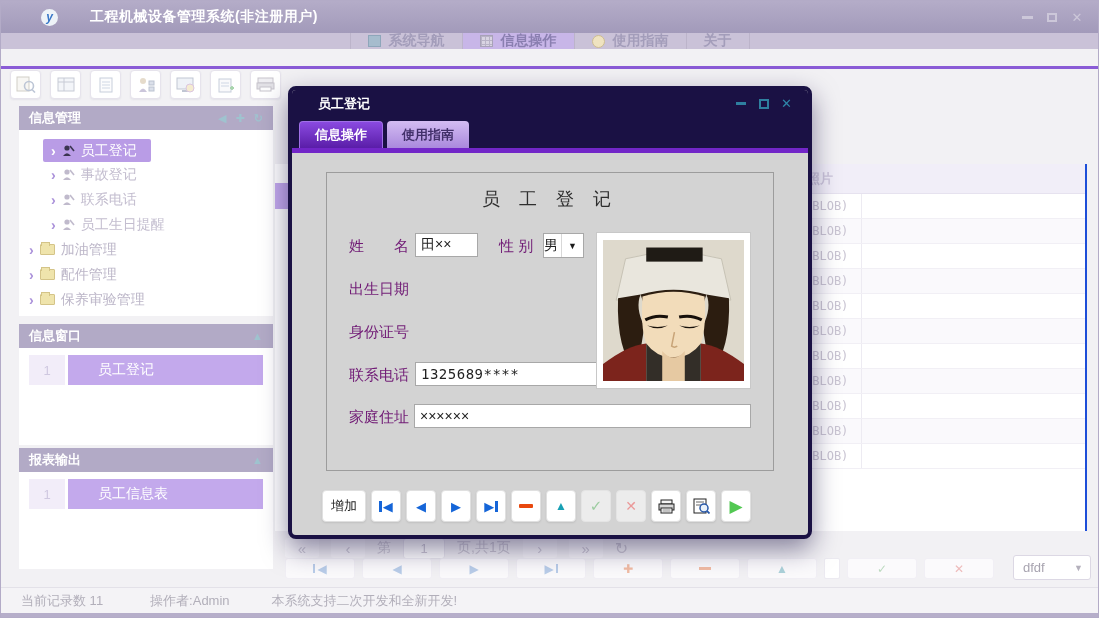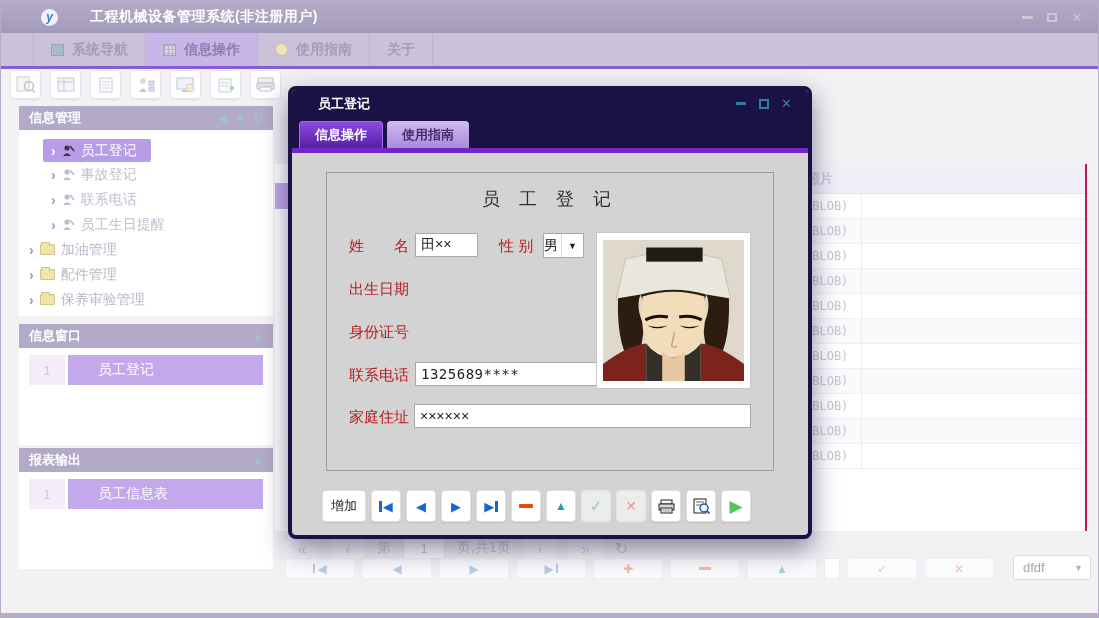--- a/index.html
+++ b/index.html
@@ -12,21 +12,21 @@
 .logo { width:17px; height:17px; border-radius:50%; background:#eef3f8; color:#3a78c8;
   font-weight:bold; font-style:italic; font-size:12px; display:flex; align-items:center;
   justify-content:center; margin-left:40px; }
 .wtitle { color:#fff; font-weight:bold; font-size:14px; margin-left:32px; letter-spacing:.5px; }
 .win-controls { position:absolute; right:14px; top:0; height:32px; display:flex; gap:11px; align-items:center; }
 .wc { color:#ccc7d9; font-weight:bold; font-size:13px; display:flex; align-items:center; justify-content:center; width:14px; height:14px; }
 .wc .bar { width:11px; height:3px; background:#ccc7d9; }
 .wc .box { width:10px; height:9px; border:2px solid #ccc7d9; }
 
 
-.tabbar { position:absolute; top:32px; left:0; right:0; height:33px; background:#cac2d8; display:flex; padding-left:32px; }
+.tabbar { position:absolute; top:32px; left:0; right:0; height:16px; background:#cac2d8; display:flex; padding-left:0;justify-content:center; }
 .mtab { display:flex; align-items:center; gap:8px; padding:0 17px; border-right:1px solid #bcb4ca;
   color:#a39dba; font-size:14px; font-weight:bold; }
 .mtab:first-child { border-left:1px solid #bcb4ca; }
 .mtab.active { background:#c8b6e8; color:#8a7fb0; }
 .ic-square { width:13px; height:12px; background:#a6bccd; border:1px solid #8ea6ba; }
 .ic-grid { width:13px; height:12px; background:
   linear-gradient(#b8b2c6 1px,transparent 1px) 0 0/4px 4px,
   linear-gradient(90deg,#b8b2c6 1px,transparent 1px) 0 0/4px 4px, #d9d4e2; border:1px solid #a8a2b8; }
 .ic-clock { width:13px; height:13px; border-radius:50%; background:#efe3c0; border:1px solid #cdbd92; }
 .accentline { position:absolute; top:65px; left:0; right:0; height:3px; background:#8a5bd6; }
@@ -53,21 +53,21 @@
 .fold:before { content:""; position:absolute; top:-3px; left:0; width:7px; height:3px; background:#efe4ac; border:1px solid #d4c488; border-bottom:none; }
 .iw-panel { top:347px; height:97px; padding-top:7px; }
 .rp-panel { top:471px; height:97px; padding-top:7px; }
 .numrow { height:30px; display:flex; margin-left:10px; width:234px; }
 .numcell { width:36px; background:#f2edf9; color:#cfc8e0; display:flex; align-items:center; justify-content:center; font-size:13px; margin-right:3px; }
 .numlabel { flex:1; background:#c3a9ec; color:#fff; font-size:14px; display:flex; align-items:center; padding-left:30px; }
 
 
 .bg-strip { position:absolute; left:274px; top:163px; width:15px; height:367px; background:#fff; }
 .bg-strip .sel { position:absolute; top:19px; left:0; right:0; height:26px; background:#c3a9ec; }
-.bg-table { position:absolute; left:790px; top:163px; width:296px; height:367px; background:#fff; border-right:2px solid #be185d; }
+.bg-table { position:absolute; left:790px; top:163px; width:296px; height:367px; background:#fff; border-right:2px solid #1d4ed8; }
 .bg-th { height:30px; background:#f1eef8; color:#ccc6da; font-size:13px; font-weight:bold; display:flex; align-items:center; padding-left:16px; border-bottom:1px solid #e6e2ef; }
 .bg-row { height:25px; display:flex; align-items:center; border-bottom:1px solid #f1eff5; }
 .bg-row:nth-child(odd) { background:#faf9fc; }
 .bg-cell { width:71px; align-self:stretch; display:flex; align-items:center; padding-left:14px;
   border-right:1px solid #edebf2; color:#c9c4d2; font-family:"DejaVu Sans Mono",monospace; font-size:12px; }
 
 
 .pager { position:absolute; left:284px; top:536px; height:22px; display:flex; align-items:center; gap:12px; color:#cbc8d2; font-size:14px; }
 .pbtn { width:34px; height:20px; background:#f7f6f9; border-radius:3px; display:flex; align-items:center; justify-content:center; color:#ccc9d4; font-size:15px; }
 .pinput { width:42px; height:21px; background:#fff; border:1px solid #eae8ef; border-radius:3px; text-align:center; color:#ccc9d4; font-size:13px; line-height:19px; }
@@ -95,21 +95,21 @@
 .dc { color:#2e86a8; font-weight:bold; font-size:13px; display:flex; align-items:center; justify-content:center; width:13px; height:13px; }
 .dc .bar { width:10px; height:3px; background:#2e7f9f; }
 .dc .box { width:10px; height:10px; border:2px solid #2e7f9f; }
 .dlg-tabs { height:31px; background:#1a1144; display:flex; align-items:flex-end; padding-left:7px; gap:4px; }
 .dtab { height:27px; padding:0 15px; display:flex; align-items:center; font-size:13px; font-weight:bold; border-radius:4px 4px 0 0; }
 .dtab.active { background:linear-gradient(180deg,#8a4ae0,#5a1da8); color:#fff; border:1px solid #a070e8; border-bottom:none; }
 .dtab.inactive { background:linear-gradient(180deg,#d3bcf2,#aa89dd); color:#42306a; }
 .dlg-accent { height:5px; background:#7226c8; }
 .groupbox { position:absolute; left:34px; top:82px; width:448px; height:299px; border:1px solid #9c9c9c; }
 .gtitle { position:absolute; top:14px; left:0; right:0; text-align:center; font-size:18px; letter-spacing:7px; color:#2e2e2e; }
-.flabel { position:absolute; font-size:15px; color:#b91c1c; }
+.flabel { position:absolute; font-size:15px; color:#701a75; }
 .finput { position:absolute; height:24px; background:#fff; border:1px solid #a8a8a8; font-size:14px; padding-left:5px; color:#222; font-family:"Liberation Sans","DejaVu Sans",sans-serif; }
 .mono { font-family:"DejaVu Sans Mono",monospace; letter-spacing:.5px; }
 .gsel { position:absolute; left:216px; top:60px; width:41px; height:25px; background:#fff; border:1px solid #a8a8a8; display:flex; }
 .gsel .gval { width:13px; overflow:hidden; font-size:14px; line-height:23px; color:#222; white-space:nowrap; }
 .gsel .gbtn { margin-left:auto; width:22px; display:flex; align-items:center; justify-content:center; font-size:9px; color:#1a1a1a; border-left:1px solid #d8d8d8; }
 .datewrap { position:absolute; left:88px; top:103px; width:167px; height:25px; }
 .datewrap .finput { left:0; top:0; width:167px; }
 .calbtn { position:absolute; right:3px; top:3px; width:22px; height:19px; display:flex; align-items:center; justify-content:center; background:#fff; }
 .photo { position:absolute; left:270px; top:60px; width:153px; height:155px; background:#fff; padding:6px; box-shadow:0 0 0 1px #c8c8c8; }
 .photo svg { width:100%; height:100%; display:block; }
@@ -383,20 +383,25 @@
       </span>
     <span class="fbtn fb-red">
         <span>✕</span>
       </span>
   </div>
   <div class="combo">
     <span>dfdf</span>
     <span class="arr">▼</span>
   </div>
 
+  <div class="statusbar">
+    <span>当前记录数 11</span>
+    <span>操作者:Admin</span>
+    <span>本系统支持二次开发和全新开发!</span>
+  </div>
   <div class="bottomstrip"></div>
 
   <div class="dialog">
     <div class="dlg-title">
       <span>员工登记</span>
       <span class="dlg-controls">
         <span class="dc">
             <span class="bar"></span>
           </span>
         <span class="dc">

